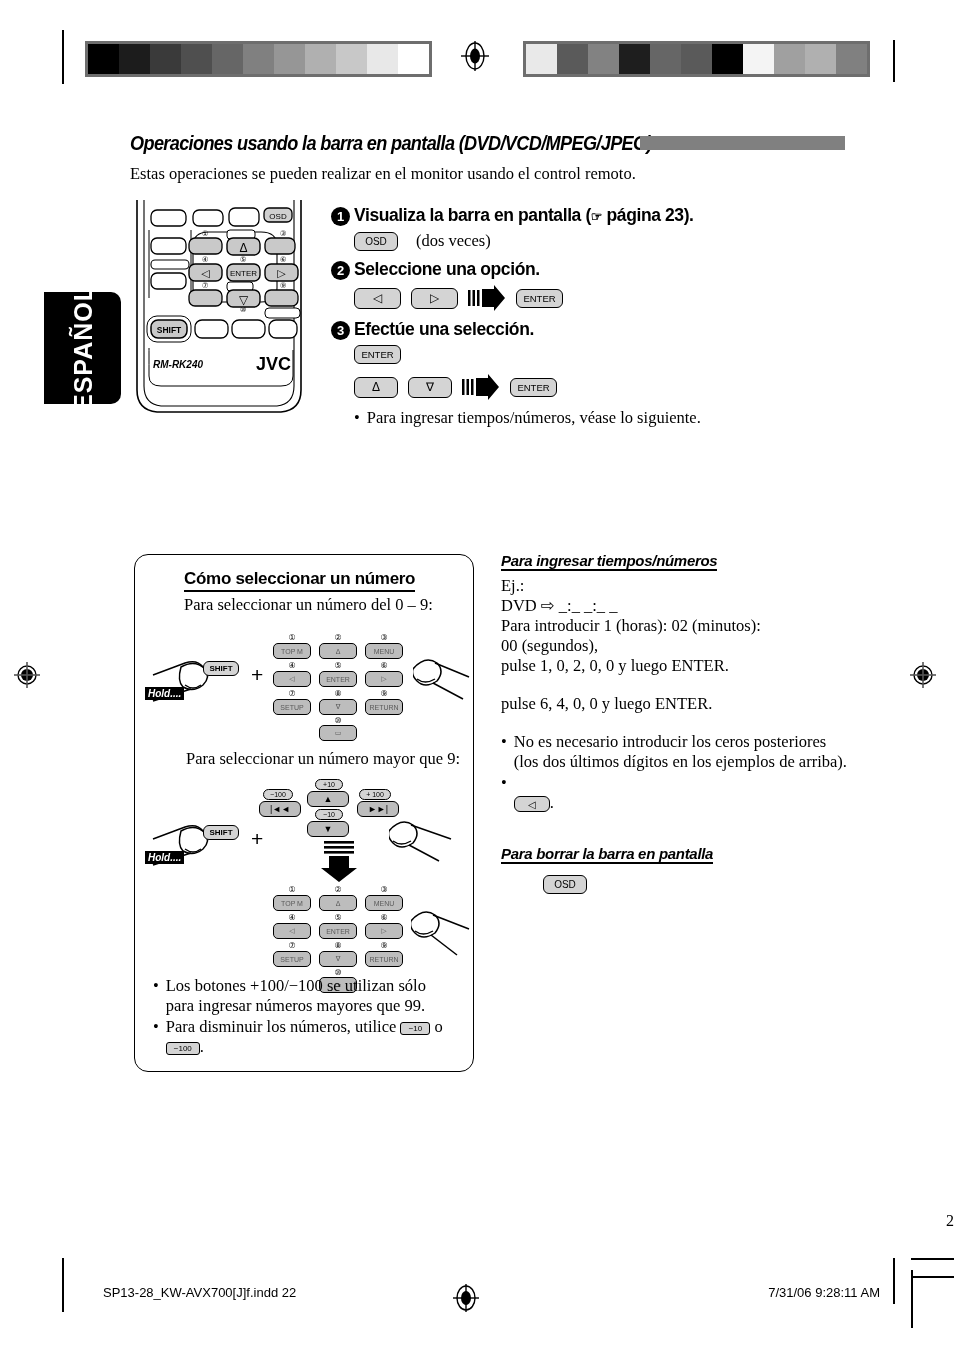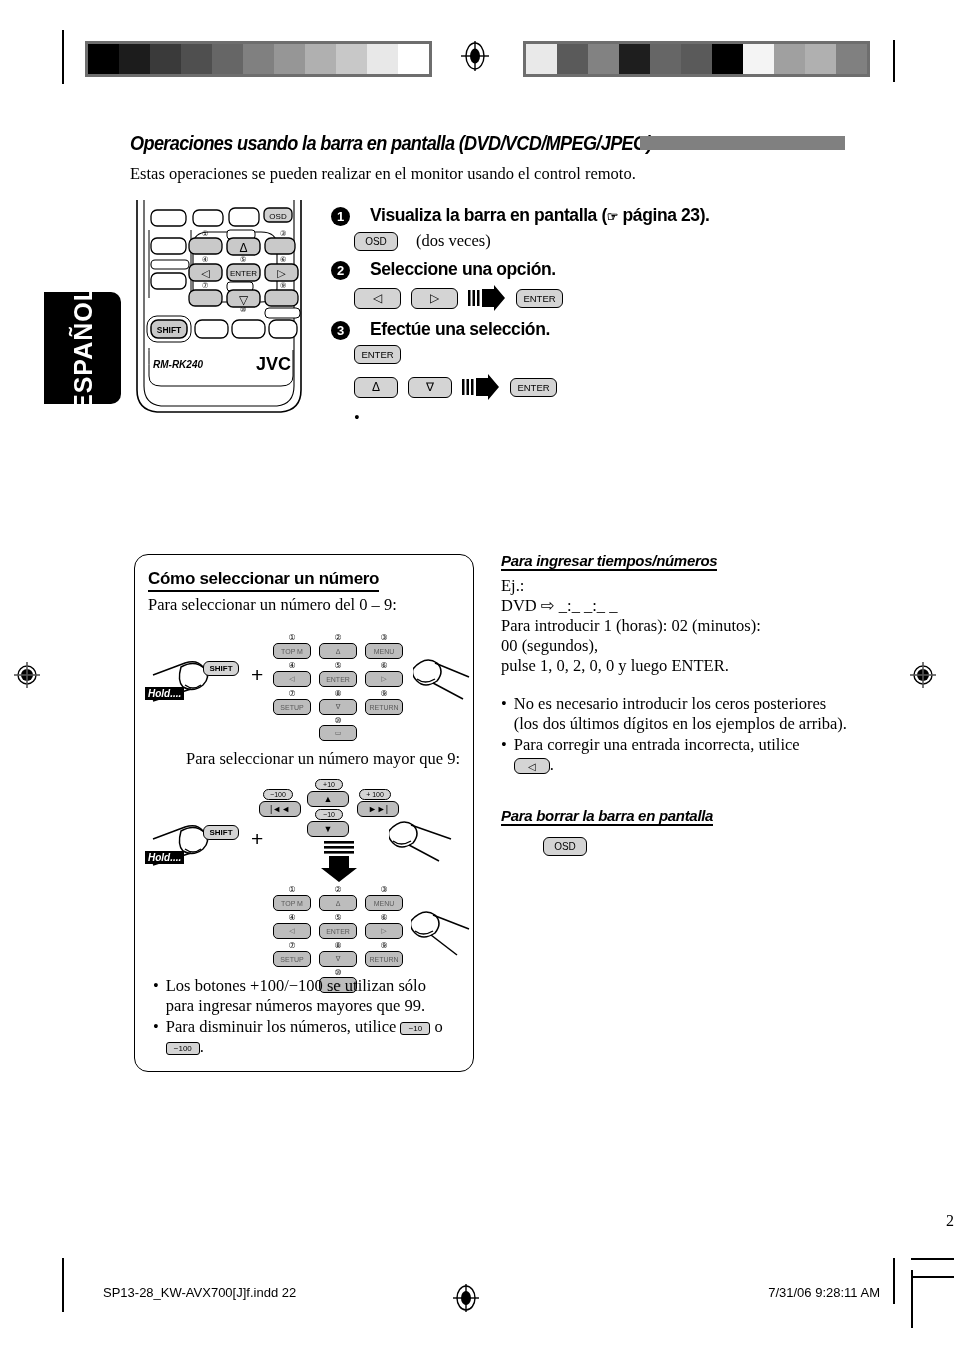--- a/index.html
+++ b/index.html
@@ -40,30 +40,30 @@
        font-family:"Liberation Sans",sans-serif;color:#000;vertical-align:middle;
        box-sizing:border-box;}
 
   
   #steps{position:absolute;left:331px;top:205px;width:420px;}
   .step-row{display:flex;align-items:flex-start;margin-bottom:2px;}
   .circnum{width:19px;height:19px;border-radius:50%;background:#000;color:#fff;
       font-family:"Liberation Sans",sans-serif;font-weight:bold;font-size:13px;
       display:flex;align-items:center;justify-content:center;flex:0 0 auto;margin-top:2px;}
   .step-head{font-family:"Liberation Sans",sans-serif;font-weight:bold;font-size:17.5px;
-      margin-left:20px;letter-spacing:-0.4px;}
+      margin-left:4px;letter-spacing:-0.4px;}
   .subline{margin-left:23px;display:flex;align-items:center;gap:18px;margin:5px 0 8px 23px;}
   .note{font-size:16.5px;}
   .arrowblk{display:inline-flex;align-items:center;}
   .bullet-line{display:flex;font-size:16.5px;margin-left:23px;}
   .bullet-line .dot{margin-right:7px;}
 
   
   #numbox{position:absolute;left:134px;top:554px;width:340px;height:518px;
-          border:1.7px solid #000;border-radius:14px;box-sizing:border-box;}
+          border:1.7px solid #000;border-radius:14px;box-sizing:border-box;padding-left:36px;}
   .boxhead{font-family:"Liberation Sans",sans-serif;font-weight:bold;font-size:17px;
       border-bottom:2px solid #000;display:inline-block;padding-bottom:1px;letter-spacing:-0.3px;}
   .boxtext{font-size:16.5px;}
 
   
   .keypad{position:relative;}
   .kp-key{position:absolute;width:38px;height:16px;background:#bdbdbd;
       border:1.4px solid #000;border-radius:5px;box-sizing:border-box;
       font-family:"Liberation Sans",sans-serif;font-size:7px;color:#5a5a5a;
       display:flex;align-items:center;justify-content:center;}
@@ -283,20 +283,21 @@
         <rect x="0" y="5" width="2.5" height="16" fill="#000"></rect>
         <rect x="4.5" y="5" width="2.5" height="16" fill="#000"></rect>
         <rect x="9" y="5" width="2.5" height="16" fill="#000"></rect>
         <path d="M14 4 L14 22 L26 22 L26 26 L37 13 L26 0 L26 4 Z" fill="#000"></path>
       </svg>
     </span>
     <span class="key" style="width:47px;height:19px;font-size:9.5px;">ENTER</span>
   </div>
   <div class="bullet-line">
     <span class="dot">•</span>
+    <span>Para ingresar tiempos/números, véase lo siguiente.</span>
   </div>
 </div>
 
 <div id="numbox">
   <div style="padding:14px 0 0 13px;">
     <div class="boxhead">Cómo seleccionar un número</div>
     <div class="boxtext" style="margin-top:3px;">Para seleccionar un número del 0 – 9:</div>
   </div>
 
   <div class="abs" style="left:10px;top:78px;width:320px;height:110px;">
@@ -435,30 +436,31 @@
 <div id="rightcol">
   <div class="rc-head">Para ingresar tiempos/números</div>
   <div style="margin-top:5px;">
     <div class="rc-p">Ej.:</div>
     <div class="rc-p">DVD ⇨ _:_ _:_ _</div>
     <div class="rc-p">Para introducir 1 (horas): 02 (minutos):</div>
     <div class="rc-p">00 (segundos),</div>
     <div class="rc-p">pulse 1, 0, 2, 0, 0 y luego ENTER.</div>
   </div>
   <div style="margin-top:18px;">
+    <div class="rc-p">pulse 6, 4, 0, 0 y luego ENTER.</div>
   </div>
   <div style="margin-top:18px;">
     <div class="rc-bullet">
       <span class="dot">•</span>
       <span>No es necesario introducir los ceros posteriores (los dos últimos dígitos en los ejemplos de arriba).</span>
     </div>
     <div class="rc-bullet">
       <span class="dot">•</span>
       <span>
-        <span>Para corregir una entrada incorrecta, utilice</span><br>
+        <br>
         <span class="key" style="width:36px;height:16px;font-size:10px;">◁</span><span>.</span>
       </span>
     </div>
   </div>
   <div style="margin-top:32px;">
     <div class="rc-head">Para borrar la barra en pantalla</div>
     <div style="margin-top:10px;margin-left:42px;">
       <span class="key" style="width:44px;height:19px;font-size:10px;">OSD</span>
     </div>
   </div>

